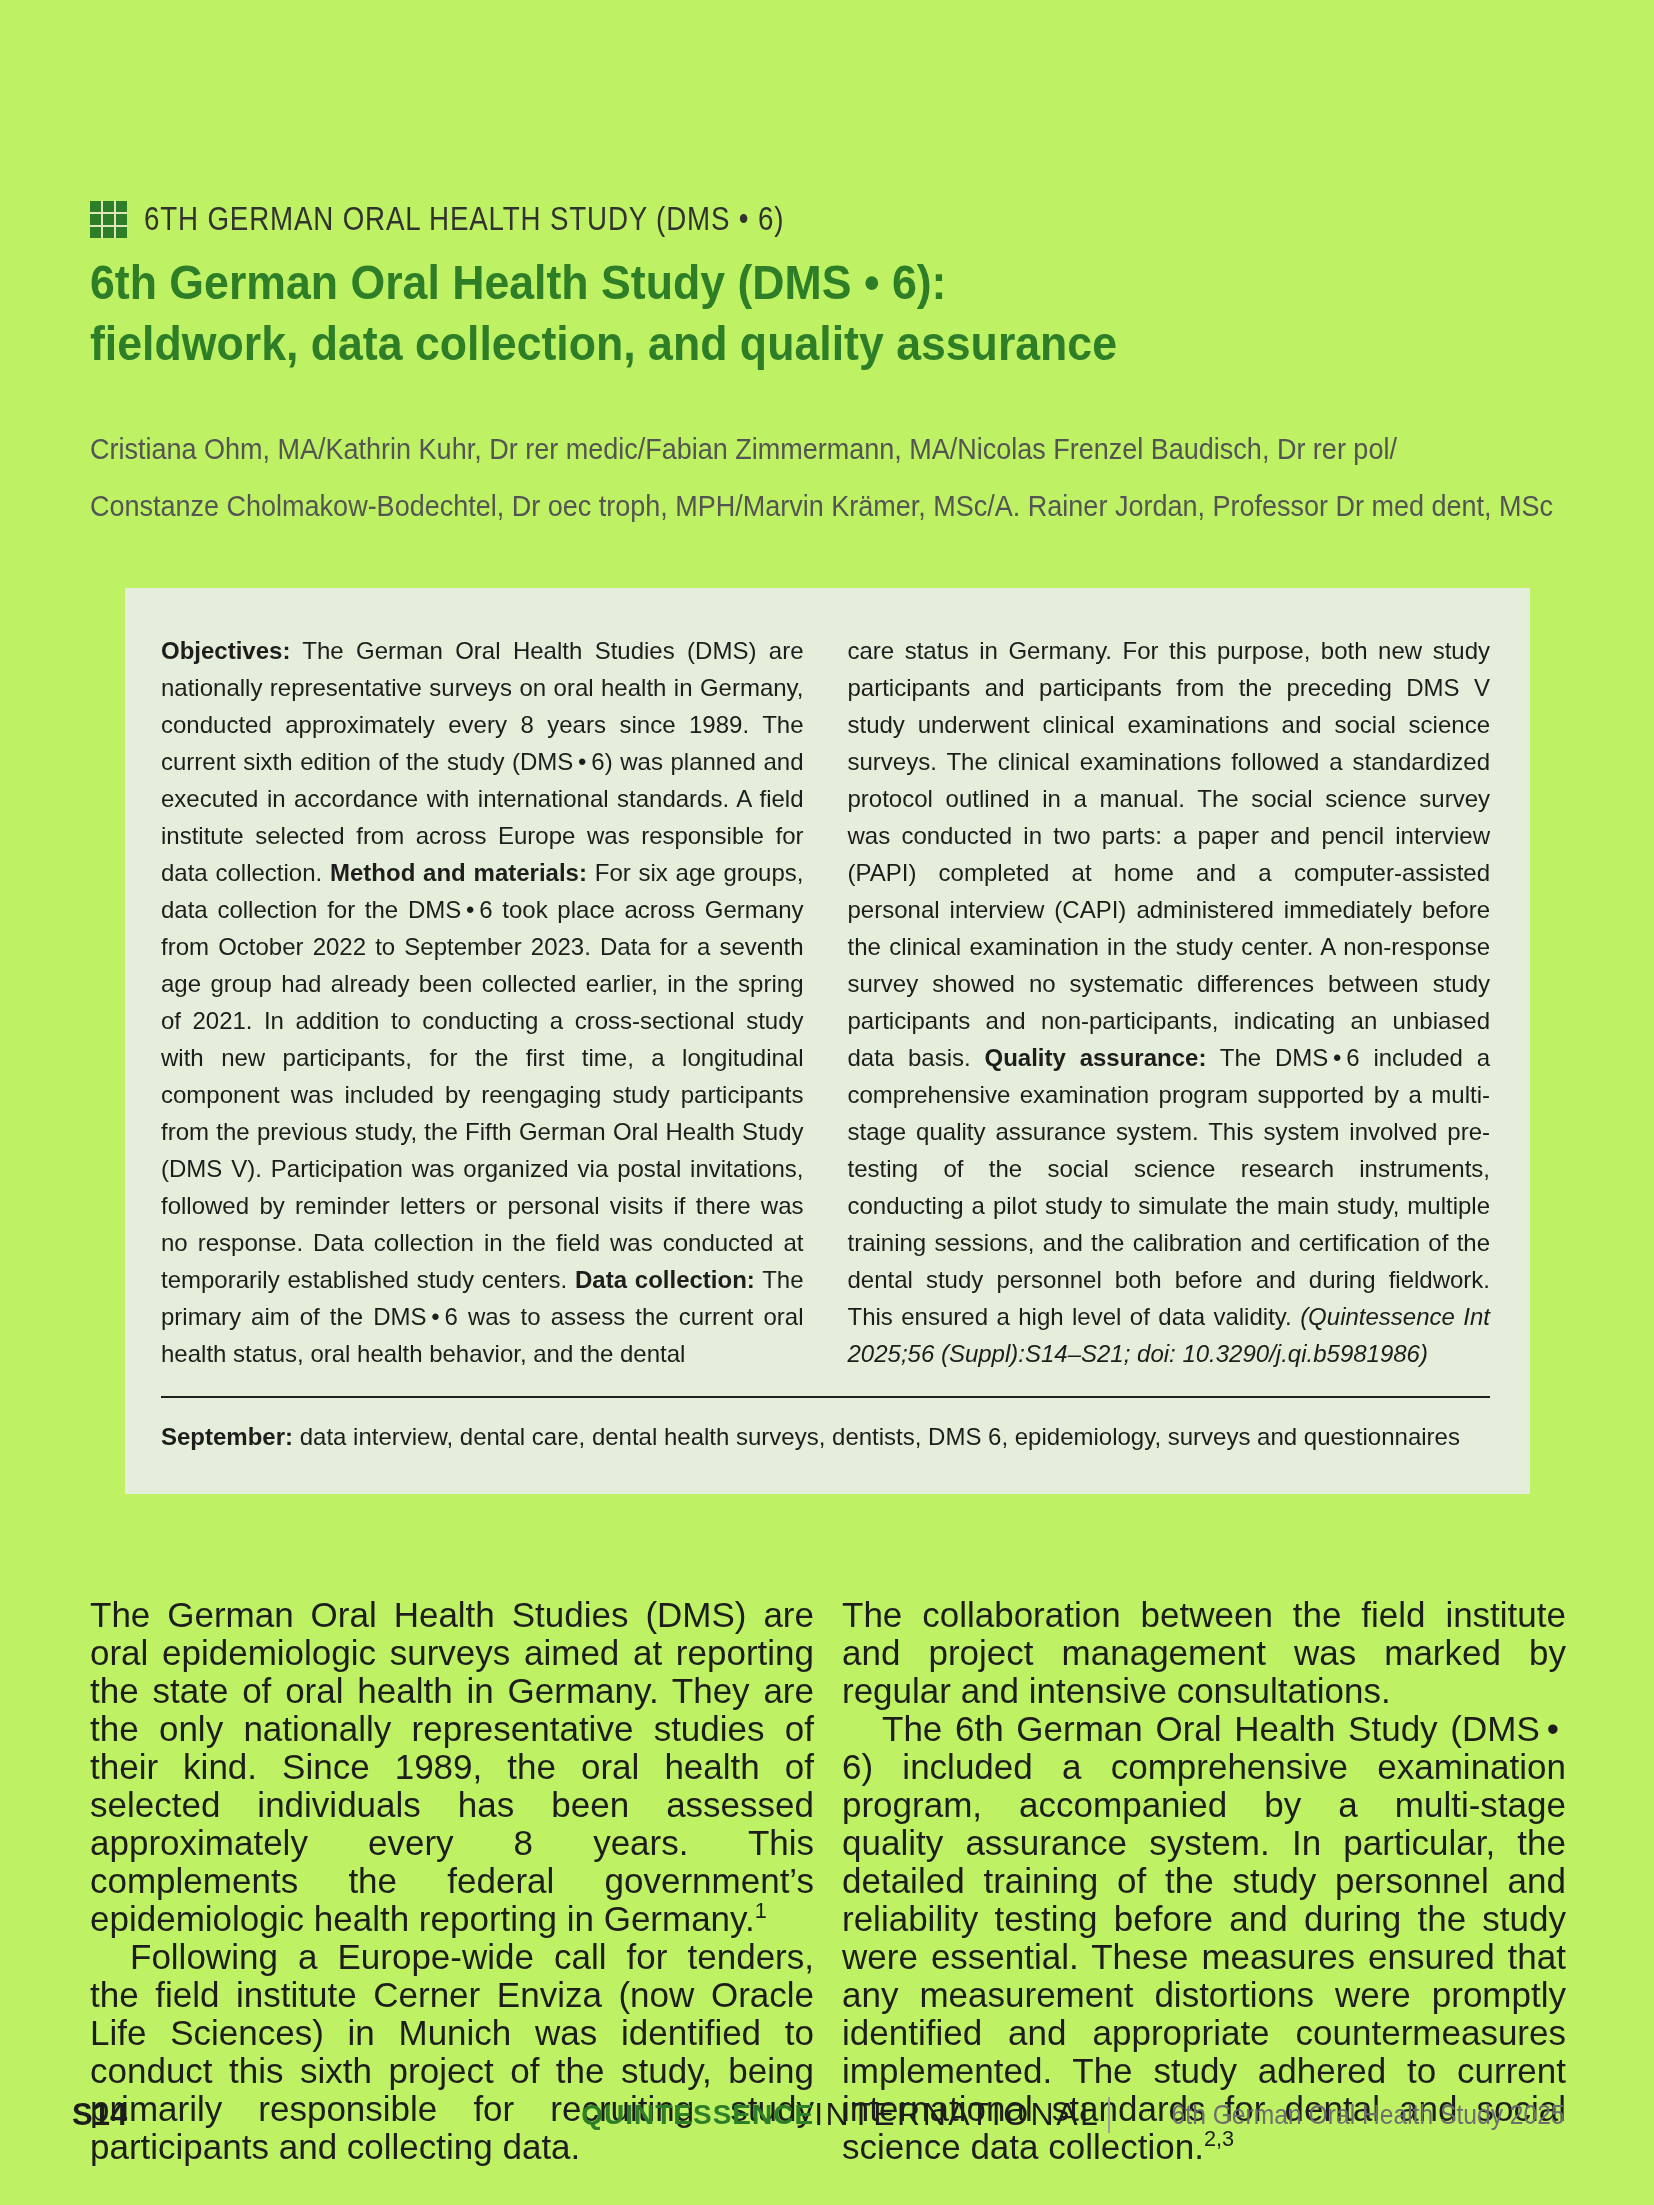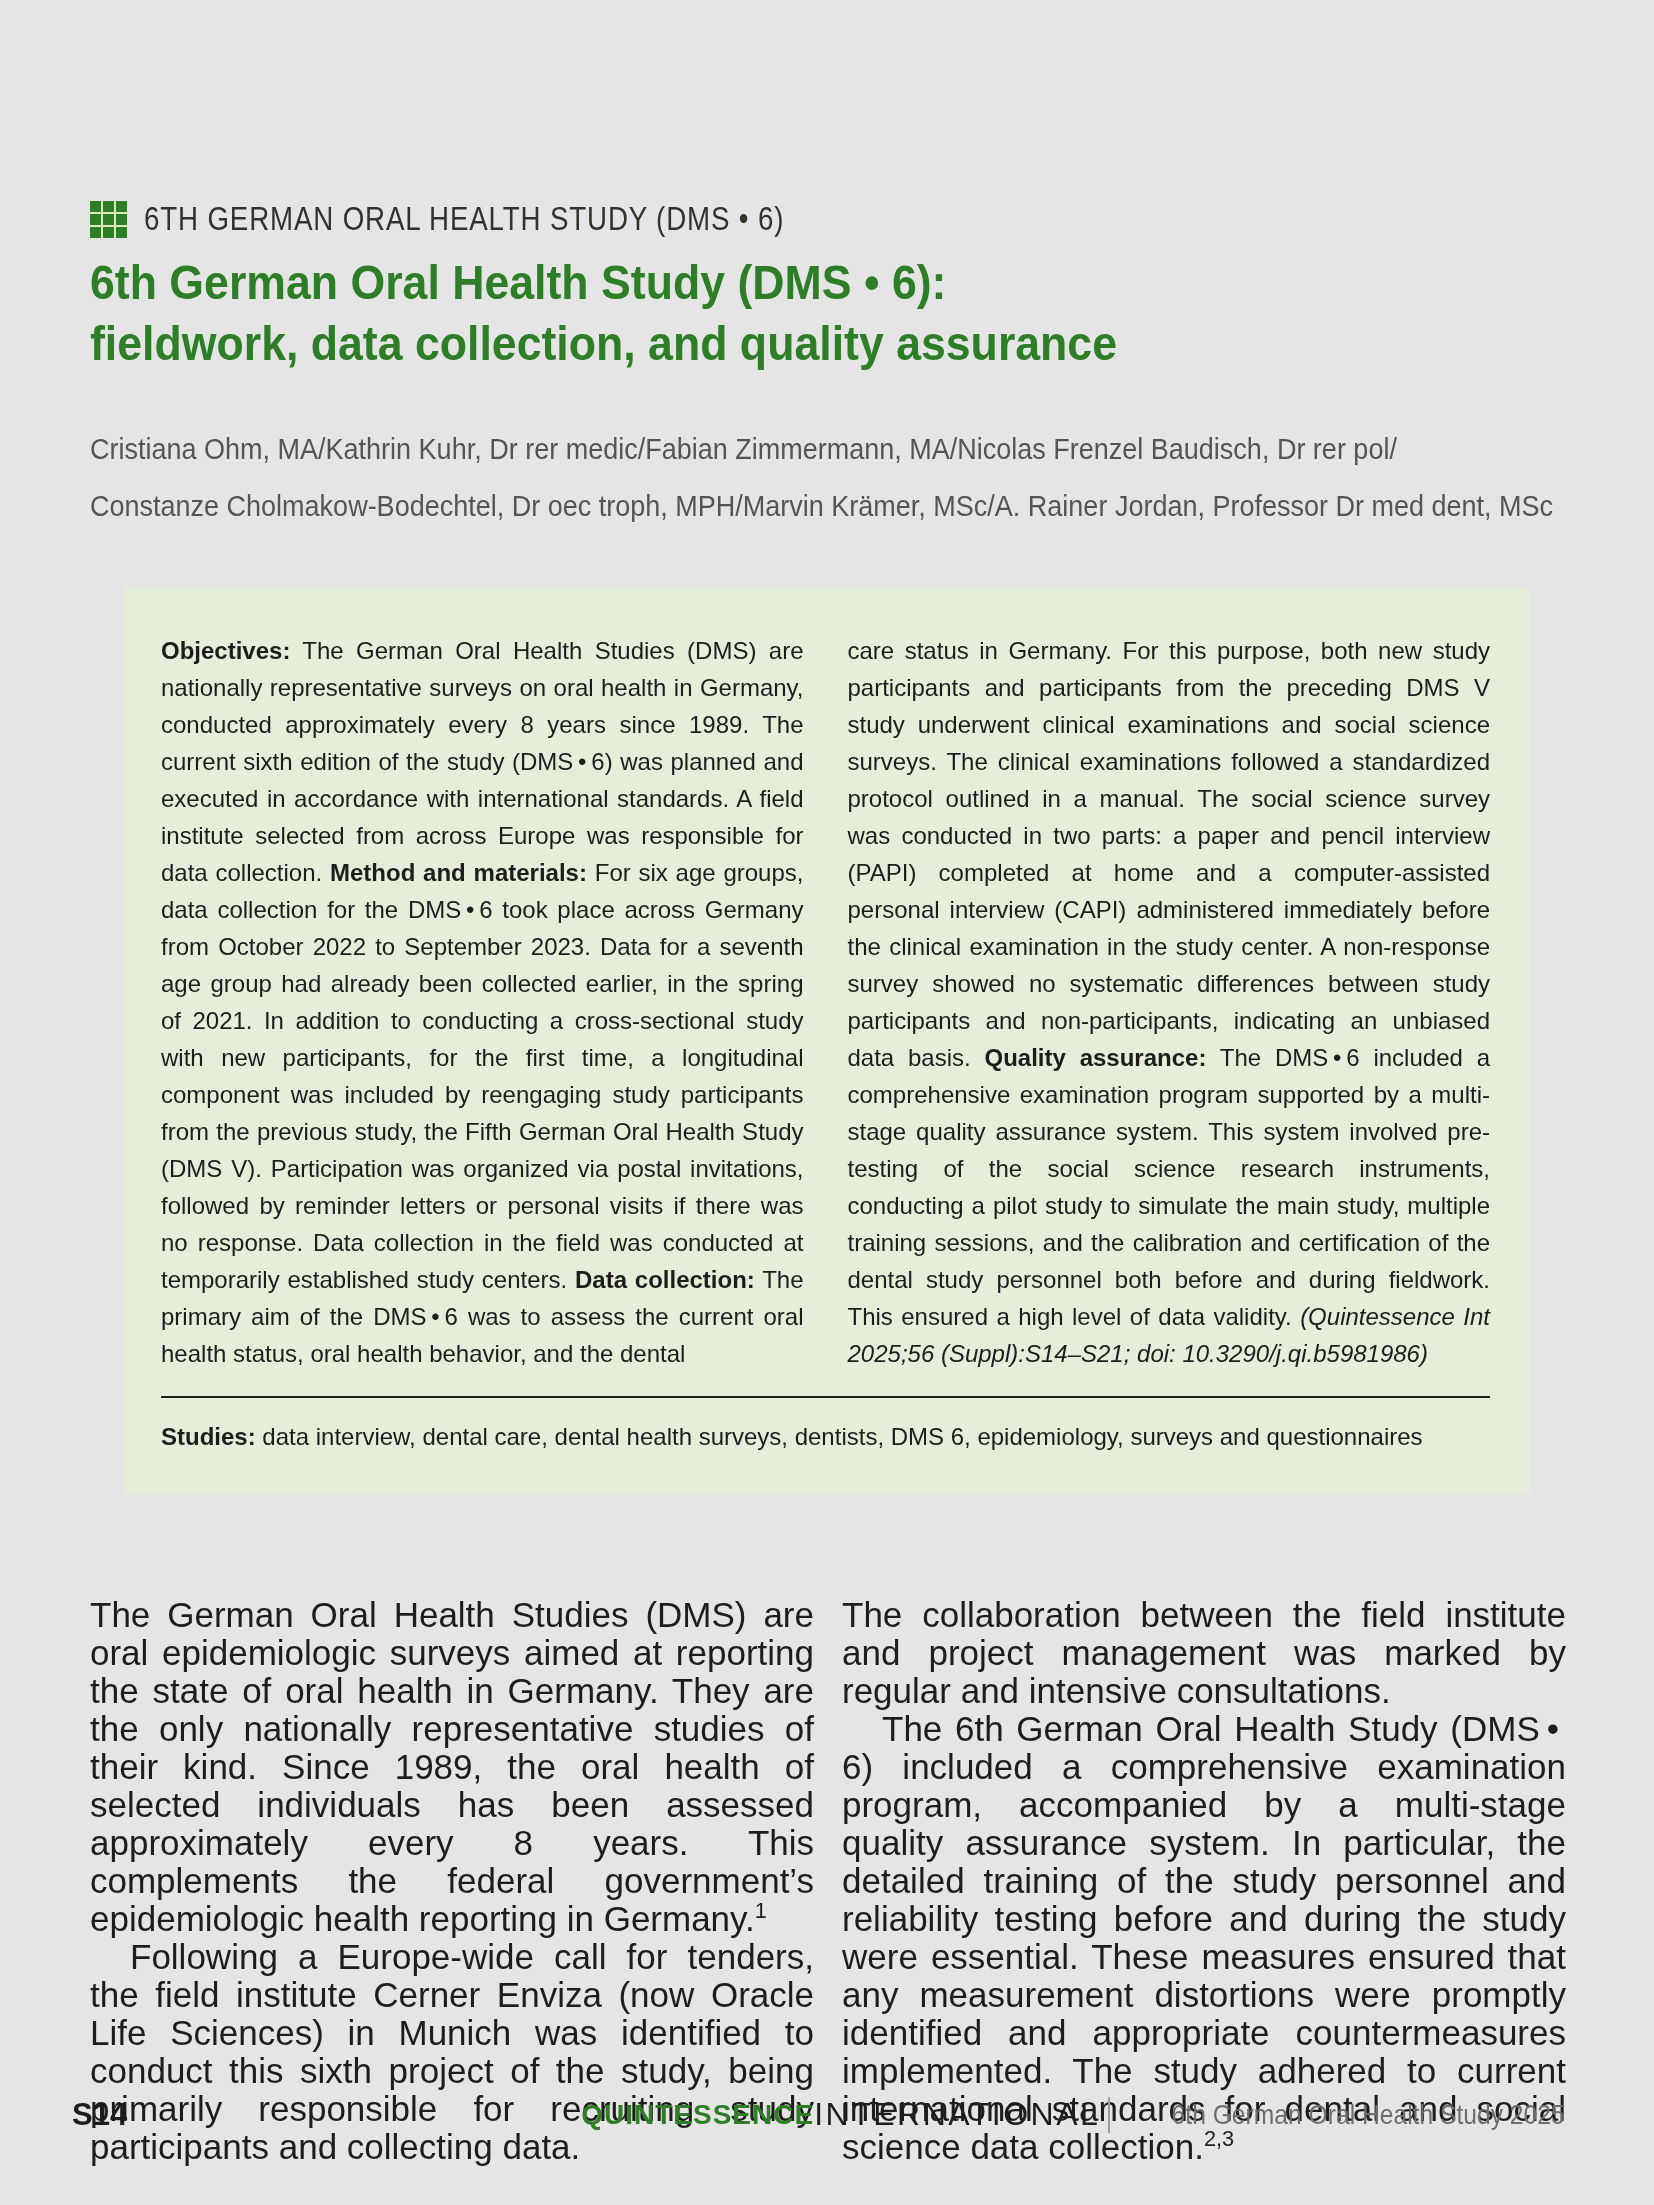--- a/index.html
+++ b/index.html
@@ -1,17 +1,17 @@
 <!DOCTYPE html>
 <html><head>
 <meta charset="utf-8">
 <style>
   html,body{margin:0;padding:0;background:#ffffff;}
   .page{
-    position:relative;width:1654px;height:2205px;background:#e5e5e5;
+    position:relative;width:1654px;height:2205px;background:#bef264;
     font-family:"Liberation Sans",sans-serif;color:#1d1d1b;overflow:hidden;
   }
   
   .kicker{position:absolute;left:90px;top:200px;display:flex;align-items:center;gap:17px;}
   .grid-icon{display:grid;grid-template-columns:repeat(3,11px);grid-auto-rows:11px;gap:2px;background:#dce8b9;}
   .grid-icon b{background:#2e7d27;}
   .kicker-text{font-size:33px;font-weight:400;letter-spacing:1px;color:#32322f;
     transform:scaleX(.84);transform-origin:0 50%;white-space:nowrap;}
   
   .title{position:absolute;left:90px;top:252px;margin:0;font-size:48px;line-height:61px;
@@ -76,21 +76,21 @@
     <span class="line">Cristiana Ohm, MA/Kathrin Kuhr, Dr rer medic/Fabian Zimmermann, MA/Nicolas Frenzel Baudisch, Dr rer pol/</span>
     <span class="line">Constanze Cholmakow-Bodechtel, Dr oec troph, MPH/Marvin Krämer, MSc/A. Rainer Jordan, Professor Dr med dent, MSc</span>
   </div>
 
   <section class="abstract">
     <div class="abs-cols">
       <div class="abs-col"><span class="b">Objectives:</span><span> The German Oral Health Studies (DMS) are nationally representative surveys on oral health in Germany, conducted approximately every 8 years since 1989. The current sixth edition of the study (DMS • 6) was planned and executed in accordance with international standards. A field institute selected from across Europe was responsible for data collection. </span><span class="b">Method and materials:</span><span> For six age groups, data collection for the DMS • 6 took place across Germany from October 2022 to September 2023. Data for a seventh age group had already been collected earlier, in the spring of 2021. In addition to conducting a cross-sectional study with new participants, for the first time, a longitudinal component was included by reengaging study participants from the previous study, the Fifth German Oral Health Study (DMS V). Participation was organized via postal invitations, followed by reminder letters or personal visits if there was no response. Data collection in the field was conducted at temporarily established study centers. </span><span class="b">Data collection:</span><span> The primary aim of the DMS • 6 was to assess the current oral health status, oral health behavior, and the dental</span></div>
       <div class="abs-col"><span>care status in Germany. For this purpose, both new study participants and participants from the preceding DMS V study underwent clinical examinations and social science surveys. The clinical examinations followed a standardized protocol outlined in a manual. The social science survey was conducted in two parts: a paper and pencil interview (PAPI) completed at home and a computer-assisted personal interview (CAPI) administered immediately before the clinical examination in the study center. A non-response survey showed no systematic differences between study participants and non-participants, indicating an unbiased data basis. </span><span class="b">Quality assurance:</span><span> The DMS • 6 included a comprehensive examination program supported by a multi-stage quality assurance system. This system involved pre-testing of the social science research instruments, conducting a pilot study to simulate the main study, multiple training sessions, and the calibration and certification of the dental study personnel both before and during fieldwork. This ensured a high level of data validity. </span><span class="i">(Quintessence Int 2025;56 (Suppl):S14–S21; doi: 10.3290/j.qi.b5981986)</span></div>
     </div>
     <hr class="abs-rule">
-    <p class="keywords"><span class="b">Studies:</span><span> data interview, dental care, dental health surveys, dentists, DMS 6, epidemiology, surveys and questionnaires</span></p>
+    <p class="keywords"><span class="b">September:</span><span> data interview, dental care, dental health surveys, dentists, DMS 6, epidemiology, surveys and questionnaires</span></p>
   </section>
 
   <section class="body-cols">
     <div class="body-col">
       <p><span>The German Oral Health Studies (DMS) are oral epidemiologic surveys aimed at reporting the state of oral health in Germany. They are the only nationally representative studies of their kind. Since 1989, the oral health of selected individuals has been assessed approximately every 8 years. This complements the federal government’s epidemiologic health reporting in Germany.</span><sup>1</sup></p>
       <p class="indent"><span>Following a Europe-wide call for tenders, the field institute Cerner Enviza (now Oracle Life Sciences) in Munich was identified to conduct this sixth project of the study, being primarily responsible for recruiting study participants and collecting data.</span></p>
     </div>
     <div class="body-col">
       <p><span>The collaboration between the field institute and project management was marked by regular and intensive consultations.</span></p>
       <p class="indent"><span>The 6th German Oral Health Study (DMS • 6) included a comprehensive examination program, accompanied by a multi-stage quality assurance system. In particular, the detailed training of the study personnel and reliability testing before and during the study were essential. These measures ensured that any measurement distortions were promptly identified and appropriate countermeasures implemented. The study adhered to current international standards for dental and social science data collection.</span><sup>2,3</sup></p>

